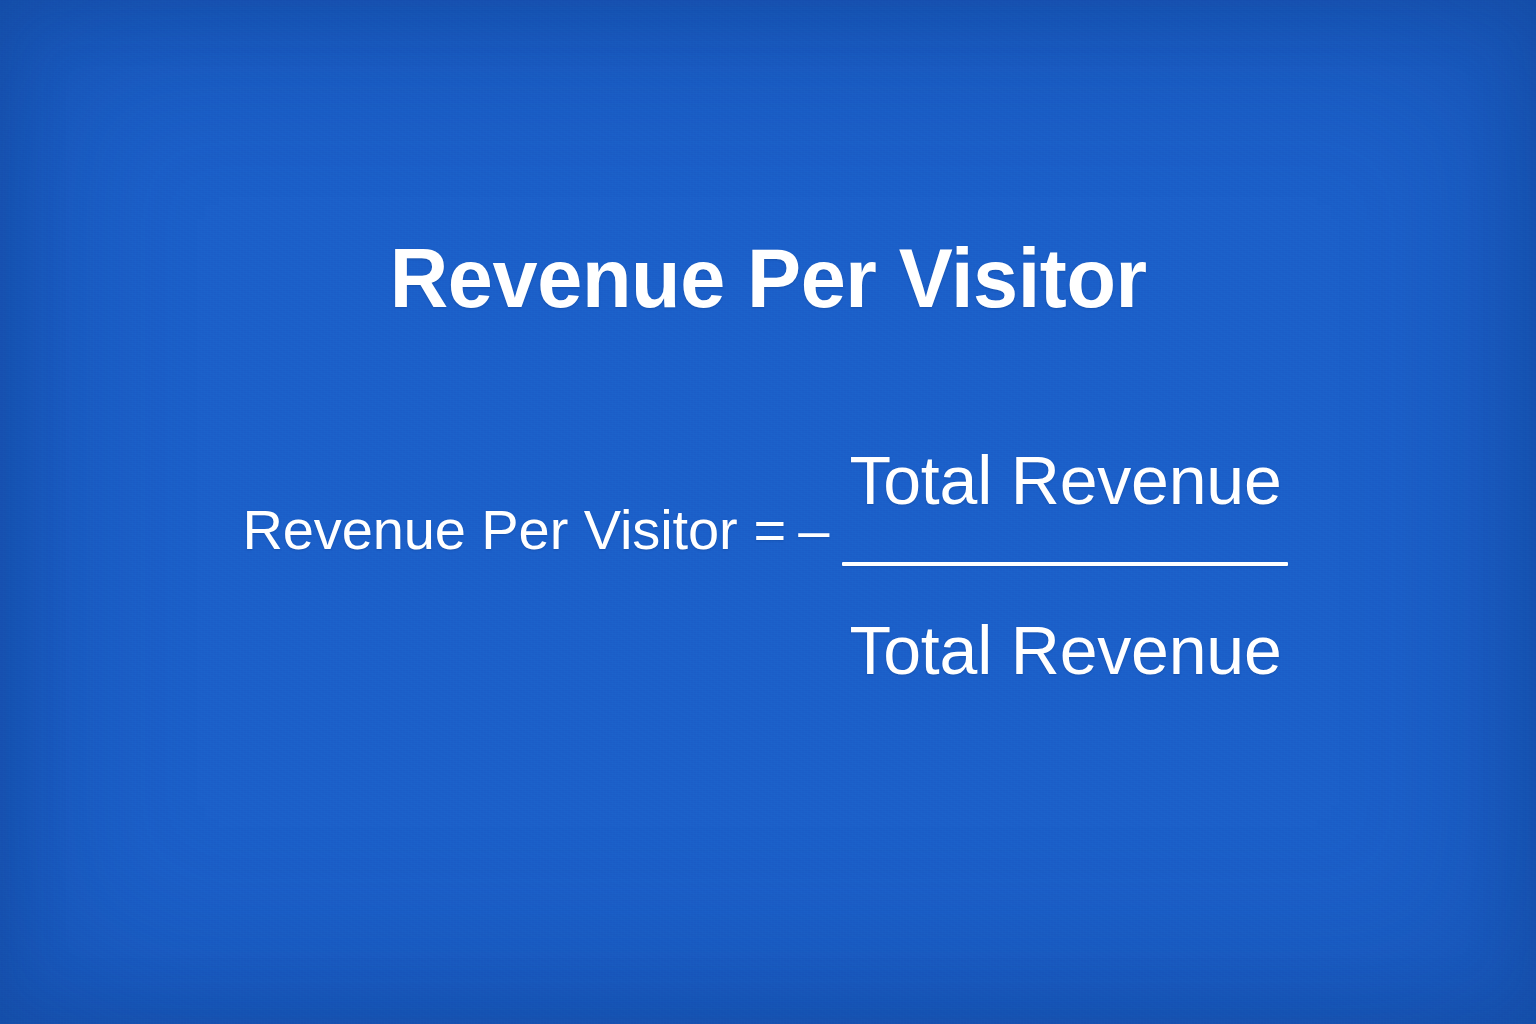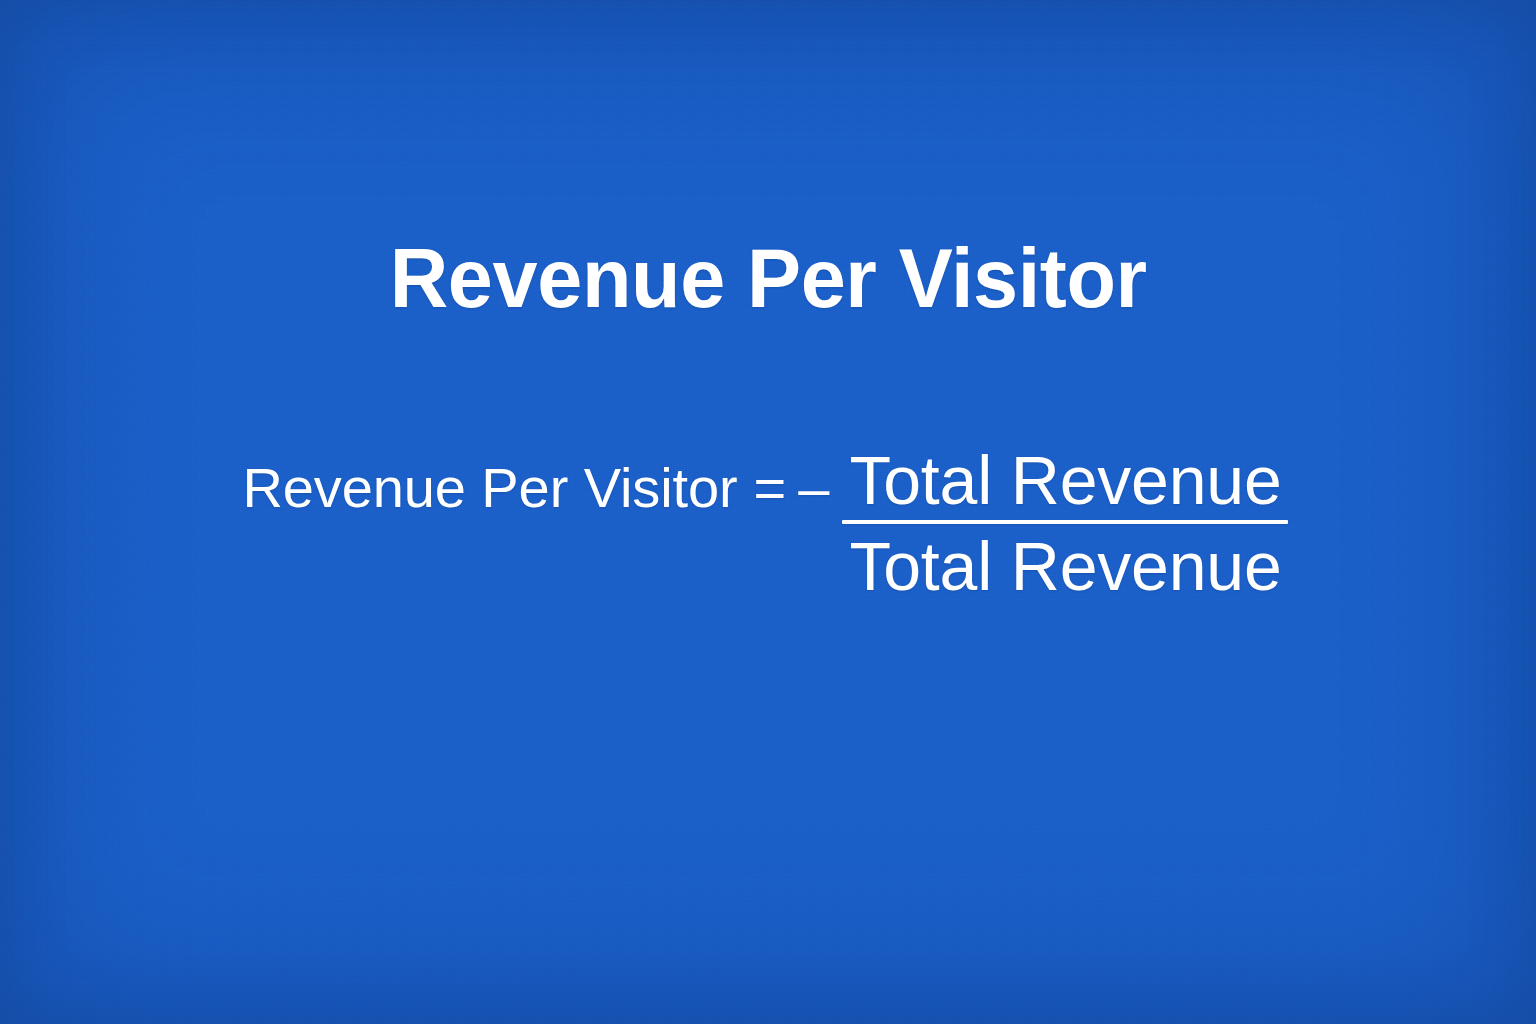--- a/index.html
+++ b/index.html
@@ -115,20 +115,21 @@
   }
 
   
   .fraction {
     display: inline-flex;
     flex-direction: column;
     align-items: center;
     justify-content: center;
     position: relative;
     top: 34px;
+    gap: 42px;
   }
 
   .fraction-numerator,
   .fraction-denominator {
     font-size: 68px;
     line-height: 1.0;
     font-weight: 400;
     letter-spacing: -0.2px;
     text-align: center;
     text-shadow: 0 1px 2px rgba(12, 52, 116, .26);

